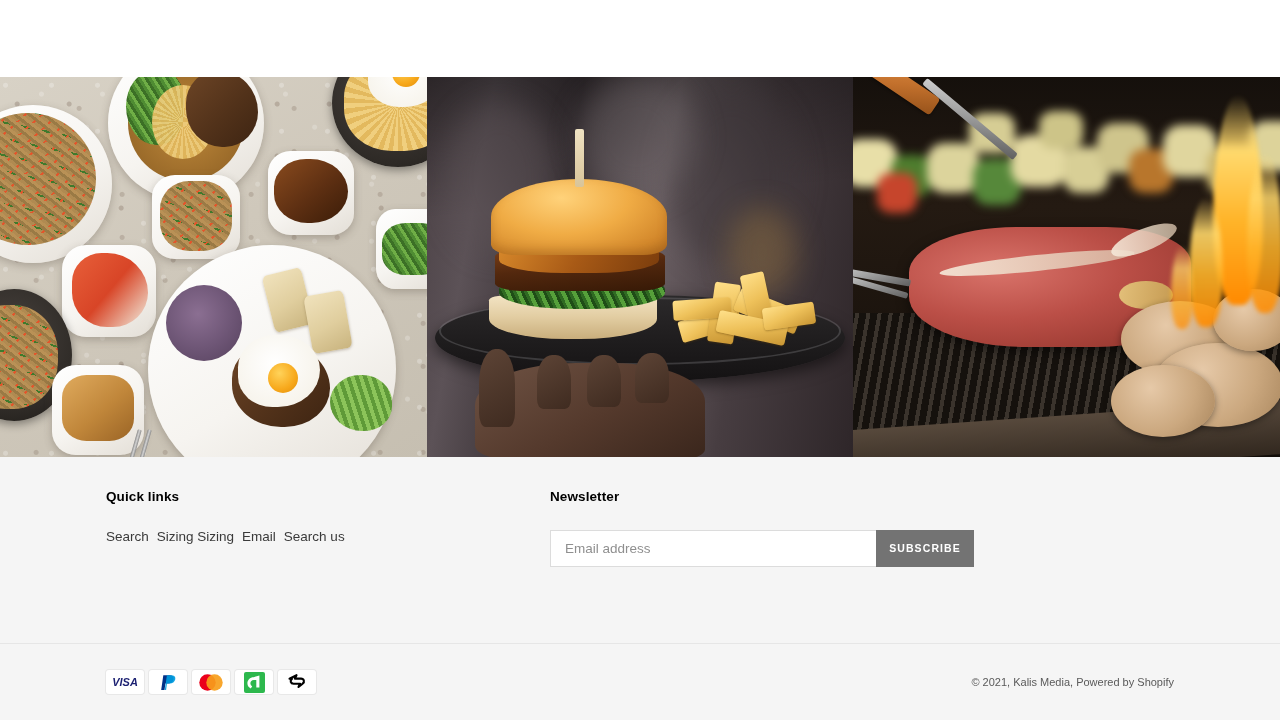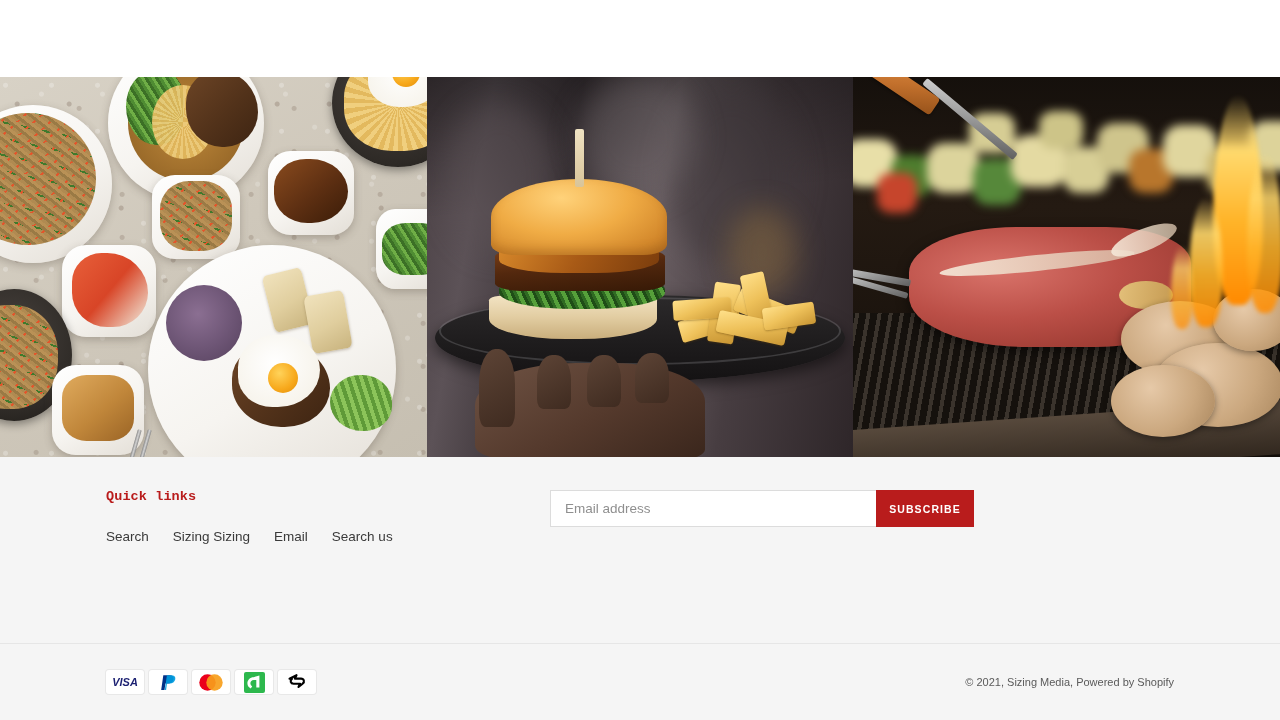--- a/index.html
+++ b/index.html
@@ -292,29 +292,28 @@
     margin: 0 auto;
     padding-top: 33px;
     display: flex;
   }
   .col-quick { width: 448px; padding-left: 4px; box-sizing: border-box; }
   .col-news  { flex: 1; padding-left: 0px; }
 
   .col-title {
     font-size: 13.5px;
     font-weight: bold;
-    color: #b91c1c;
+    color: #000000;
     letter-spacing: .1px;
     margin: 0 0 26px 0;
     line-height: 1;
-    font-family: Liberation Mono, monospace;
   }
   .quick-links {
     display: flex;
-    gap: 24px;
+    gap: 8px;
     align-items: center;
   }
   .quick-links a {
     font-size: 13.5px;
     color: #3a3a3a;
     text-decoration: none;
     line-height: 1;
     white-space: nowrap;
   }
 
@@ -333,21 +332,21 @@
     font-size: 13.5px;
     color: #3a3a3a;
     padding: 0 14px;
     outline: none;
     box-sizing: border-box;
   }
   .email-input::placeholder { color: #8f8f8f; }
   .subscribe-btn {
     width: 98px;
     border: none;
-    background: #b91c1c;
+    background: #737373;
     color: #ffffff;
     font-family: "Liberation Sans", sans-serif;
     font-size: 10.5px;
     font-weight: bold;
     letter-spacing: 1.1px;
     cursor: pointer;
     text-transform: uppercase;
   }
 
   .footer-divider {
@@ -542,20 +541,21 @@
         <h3 class="col-title">Quick links</h3>
         <nav class="quick-links">
           <a href="#">Search</a>
           <a href="#">Sizing Sizing</a>
           <a href="#">Email</a>
           <a href="#">Search us</a>
         </nav>
       </div>
 
       <div class="col-news">
+        <h3 class="col-title">Newsletter</h3>
         <form class="newsletter-form">
           <input class="email-input" type="email" placeholder="Email address" style="">
           <button class="subscribe-btn" type="submit">Subscribe</button>
         </form>
       </div>
 
     </div>
 
     <div class="footer-divider"></div>
 
@@ -594,19 +594,19 @@
 
           <div class="pay-card" title="Zip">
             <svg width="24" height="20" viewBox="0 0 24 20">
               <path d="M4.5 6.8 L11.5 3.2 L9.8 6.6 L16 6.6 c3 0 4 3.4 1.6 5.1 L13.5 15 L15 11.8 L8.6 11.8
                        C5.6 11.8 4.6 8.5 7 6.8 Z" fill="none" stroke="#000000" stroke-width="2.1" stroke-linejoin="round" stroke-linecap="round"></path>
             </svg>
           </div>
 
         </div>
 
-        <div class="copyright">© 2021, Sizing Media, Powered by Shopify</div>
+        <div class="copyright">© 2021, Kalis Media, Powered by Shopify</div>
 
       </div>
     </div>
 
   </div>
 </div>
 
 </body></html>

